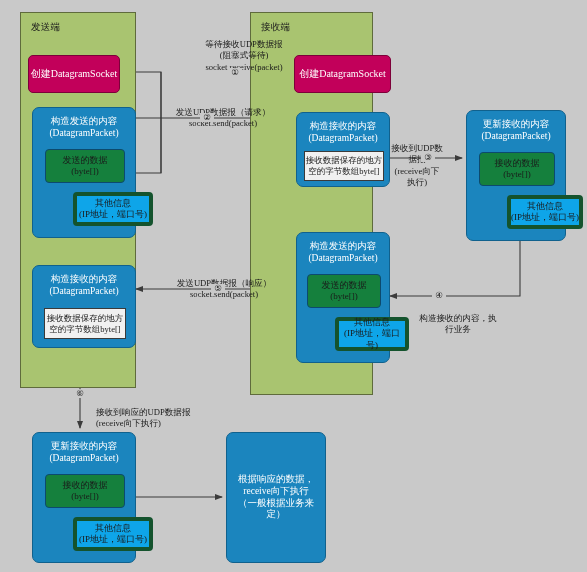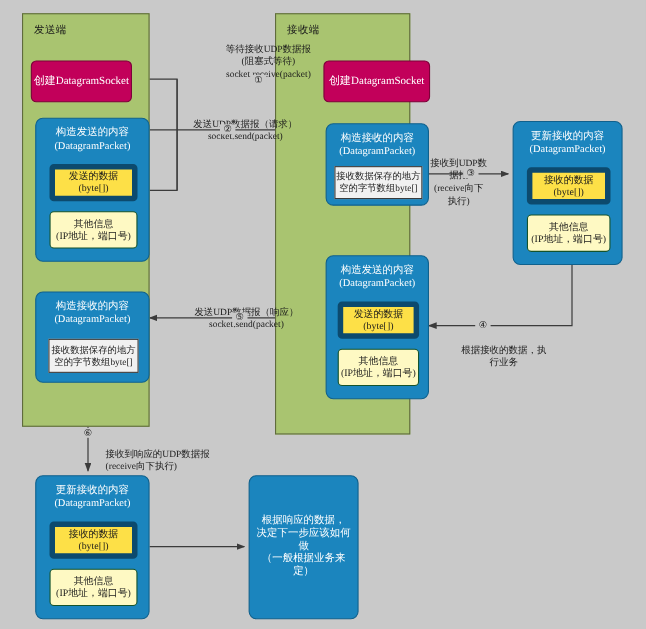--- a/index.html
+++ b/index.html
@@ -72,26 +72,27 @@
     border-radius: 4px;
     display: flex;
     align-items: center;
     justify-content: center;
     text-align: center;
     font-size: 9px;
     line-height: 1.25;
     color: #1a1a1a;
   }
   .sub.pink {
-    background: #fde047;
-    border: 5px solid #0c4a6e;
+    background: #15803d;
+    border: 1px solid #0c4a6e;
   }
   .sub.tan {
-    background: #fef9c3;
-    border: 1px solid #14532d;
+    background: #0ea5e9;
+    border: 4px solid #14532d;
+    margin-left: 28px;
   }
   .sub.white {
     background: #f1f1f1;
     border: 1px solid #3a3a3a;
     border-radius: 0;
     font-size: 8.5px;
     justify-content: center;
   }
   
   svg.wires {
@@ -205,21 +206,21 @@
     <div class="sub tan" style="left:12px; top:84px; width:80px; height:34px;">
       <div>
         <div>其他信息</div>
         <div>(IP地址，端口号)</div>
       </div>
     </div>
   </div>
 
   <div class="node blue plain" style="left:226px; top:432px; width:100px; height:131px;">
     <div class="node-head" style="white-space:pre-line;">根据响应的数据，
-决定下一步应该如何做
+receive向下执行
 （一般根据业务来定）</div>
   </div>
 
   <div class="node magenta" style="left:294px; top:55px; width:97px; height:38px;">
     <span>创建DatagramSocket</span>
   </div>
 
   <div class="node blue" style="left:296px; top:112px; width:94px; height:75px;">
     <div class="node-head">构造接收的内容</div>
     <div class="node-head">(DatagramPacket)</div>
@@ -284,21 +285,21 @@
 
   <div class="elabel" style="left:391px; top:132px; width:52px;">
     <span>接收到UDP数据报
 (receive向下执行)</span>
   </div>
   <div class="circnum" style="left:421px; top:153px; width:14px;">
     <span>③</span>
   </div>
 
   <div class="elabel" style="left:404px; top:302px; width:108px;">
-    <span>根据接收的数据，执
+    <span>构造接收的内容，执
 行业务</span>
   </div>
   <div class="circnum" style="left:432px; top:291px; width:14px;">
     <span>④</span>
   </div>
 
   <div class="elabel" style="left:152px; top:267px; width:144px;">
     <span>发送UDP数据报（响应）
 socket.send(packet)</span>
   </div>

